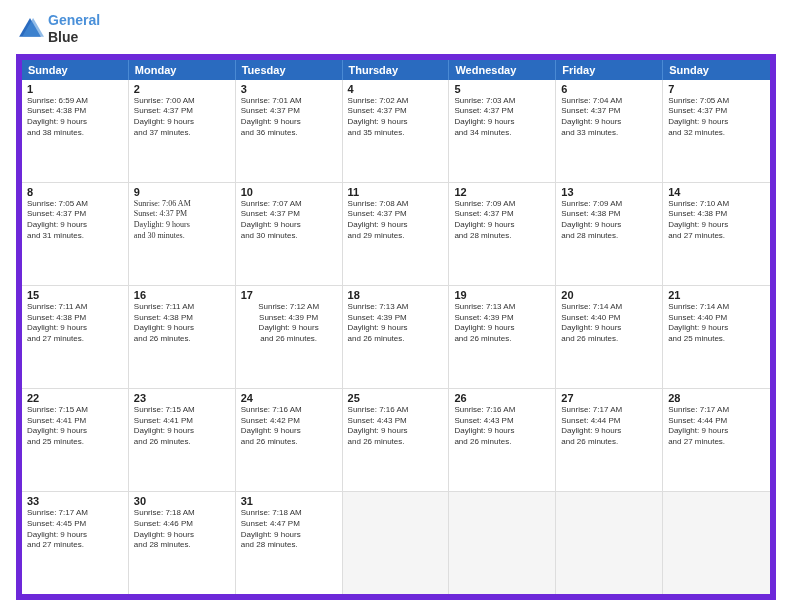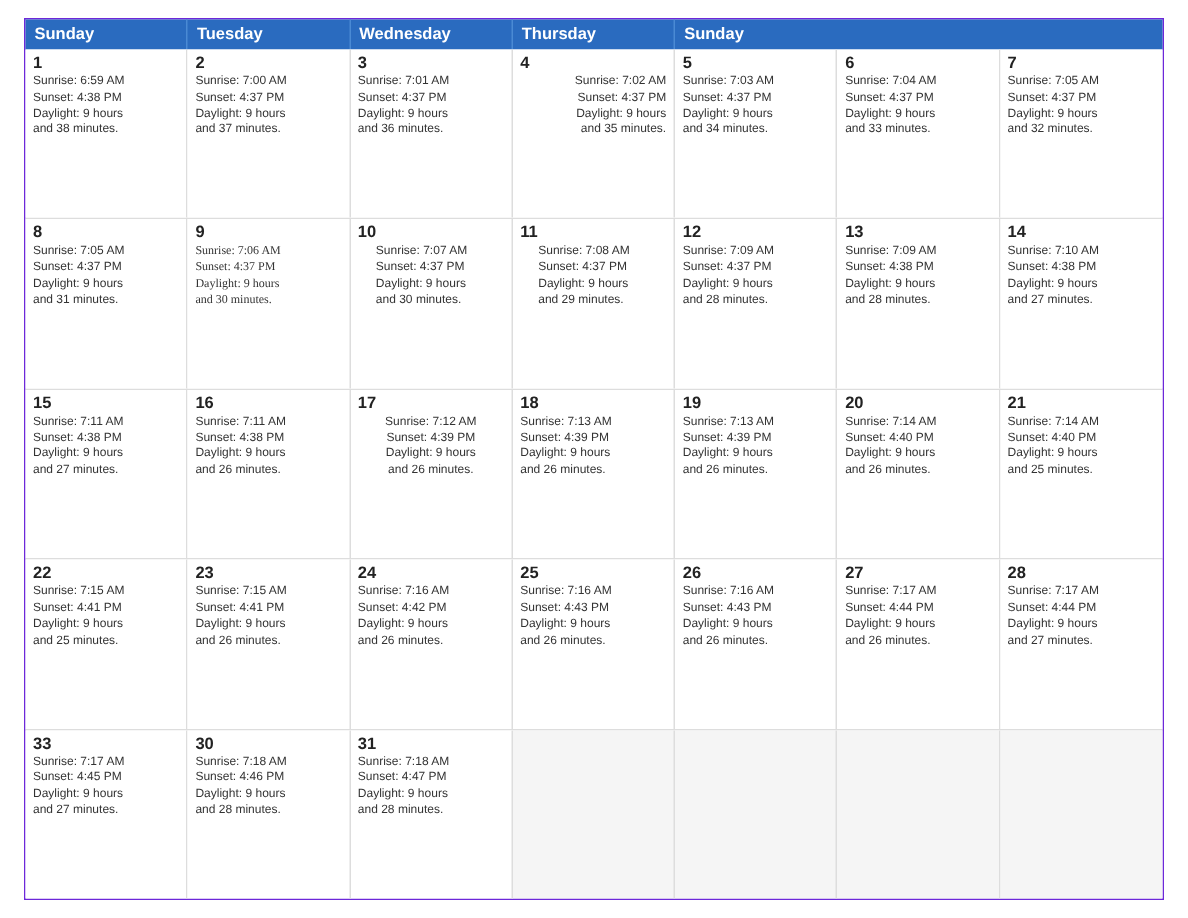--- a/index.html
+++ b/index.html
@@ -50,21 +50,21 @@
       color: #222;
     }
     .subtitle {
       font-size: 14px;
       color: #444;
     }
     .calendar {
       flex: 1;
       display: flex;
       flex-direction: column;
-      border: 1px solid #6d28d9;
+      border: 6px solid #6d28d9;
     }
     .cal-header {
       display: grid;
       grid-template-columns: repeat(7, 1fr);
       background: #2a6bbf;
     }
     .cal-header-cell {
       color: #fff;
       font-size: 11px;
       font-weight: bold;
@@ -104,27 +104,45 @@
     .cell-text {
       font-size: 8px;
       line-height: 1.35;
       color: #333;
     }
   </style>
 </head>
 <body>
 
 <div class="page">
+  <div class="header">
+    <div class="logo">
+      <svg class="logo-icon" viewBox="0 0 36 36">
+        <polygon points="18,4 32,28 4,28" fill="#2a6bbf"></polygon>
+        <polygon points="22,4 36,28 8,28" fill="#4a90d9" opacity="0.6"></polygon>
+      </svg>
+      <div class="logo-text">
+        <div><span>General</span></div>
+        <div>Blue</div>
+      </div>
+    </div>
+    <div class="title-block">
+      <div class="main-title"></div>
+      <div class="subtitle"></div>
+    </div>
+  </div>
 
   <div class="calendar">
     <div class="cal-header">
     <div class="cal-header-cell">Sunday</div>
+        <div class="cal-header-cell">Monday</div>
         <div class="cal-header-cell">Tuesday</div>
+        <div class="cal-header-cell">Thursday</div>
         <div class="cal-header-cell">Wednesday</div>
-        <div class="cal-header-cell">Thursday</div>
+        <div class="cal-header-cell">Friday</div>
         <div class="cal-header-cell">Sunday</div>
       </div>
     <div class="cal-body">
     <div class="cal-row">
           <div class="cal-cell">
             <span class="day-num">1</span>
             <div class="cell-text" style="white-space: pre-line;">Sunrise: 6:59 AM
 Sunset: 4:38 PM
 Daylight: 9 hours
 and 38 minutes.</div>
@@ -138,21 +156,21 @@
           </div>
           <div class="cal-cell">
             <span class="day-num">3</span>
             <div class="cell-text" style="white-space: pre-line;">Sunrise: 7:01 AM
 Sunset: 4:37 PM
 Daylight: 9 hours
 and 36 minutes.</div>
           </div>
           <div class="cal-cell">
             <span class="day-num">4</span>
-            <div class="cell-text" style="white-space: pre-line; text-align: right;">Sunrise: 7:02 AM
+            <div class="cell-text" style="white-space: pre-line;">Sunrise: 7:02 AM
 Sunset: 4:37 PM
 Daylight: 9 hours
 and 35 minutes.</div>
           </div>
           <div class="cal-cell">
             <span class="day-num">5</span>
             <div class="cell-text" style="white-space: pre-line;">Sunrise: 7:03 AM
 Sunset: 4:37 PM
 Daylight: 9 hours
 and 34 minutes.</div>
@@ -182,28 +200,28 @@
           </div>
           <div class="cal-cell">
             <span class="day-num">9</span>
             <div class="cell-text" style="white-space: pre-line; font-family: Liberation Serif, serif;">Sunrise: 7:06 AM
 Sunset: 4:37 PM
 Daylight: 9 hours
 and 30 minutes.</div>
           </div>
           <div class="cal-cell">
             <span class="day-num">10</span>
-            <div class="cell-text" style="white-space: pre-line; margin-left: 12px;">Sunrise: 7:07 AM
+            <div class="cell-text" style="white-space: pre-line;">Sunrise: 7:07 AM
 Sunset: 4:37 PM
 Daylight: 9 hours
 and 30 minutes.</div>
           </div>
           <div class="cal-cell">
             <span class="day-num">11</span>
-            <div class="cell-text" style="white-space: pre-line; margin-left: 12px;">Sunrise: 7:08 AM
+            <div class="cell-text" style="white-space: pre-line;">Sunrise: 7:08 AM
 Sunset: 4:37 PM
 Daylight: 9 hours
 and 29 minutes.</div>
           </div>
           <div class="cal-cell">
             <span class="day-num">12</span>
             <div class="cell-text" style="white-space: pre-line;">Sunrise: 7:09 AM
 Sunset: 4:37 PM
 Daylight: 9 hours
 and 28 minutes.</div>

